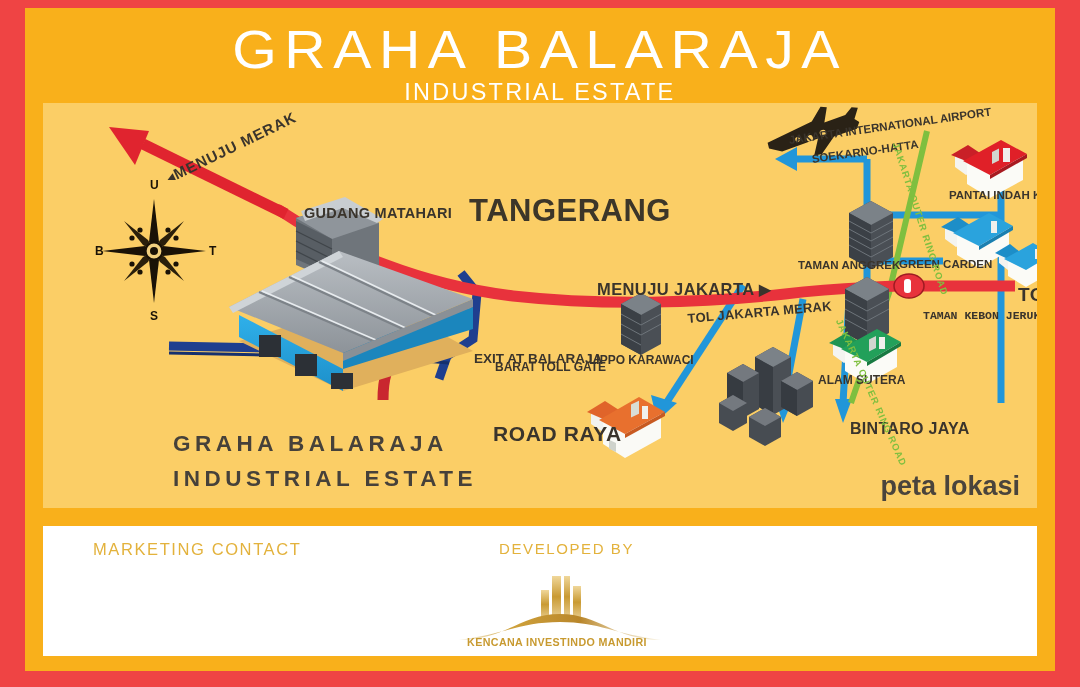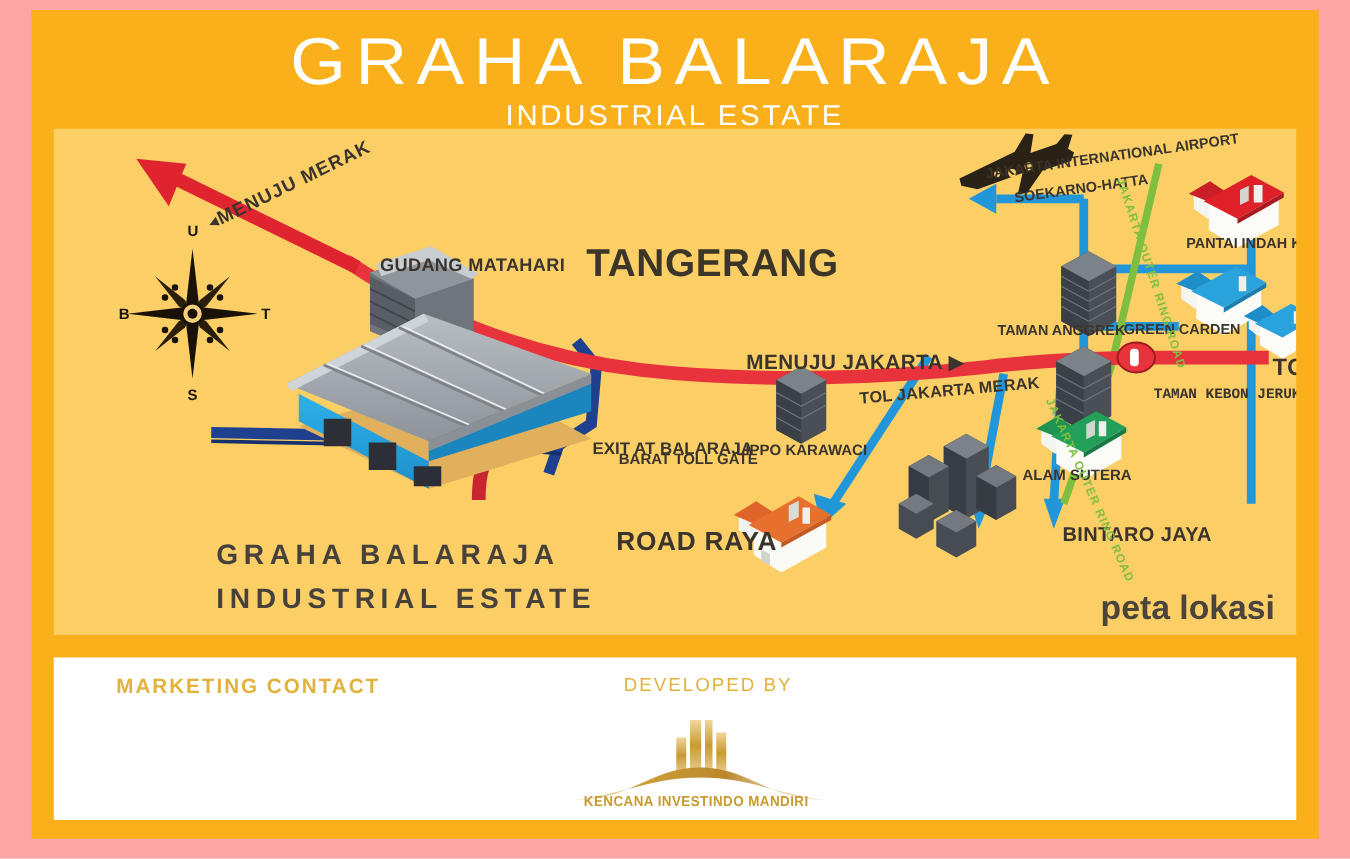--- a/index.html
+++ b/index.html
@@ -1,19 +1,19 @@
 <!DOCTYPE html>
 <html><head>
 <meta charset="utf-8">
 <title>Graha Balaraja Industrial Estate - Peta Lokasi</title>
 <style>
   html,body{margin:0;padding:0;background:#ffffff;}
   body{width:1080px;height:687px;overflow:hidden;
        font-family:"Liberation Sans","DejaVu Sans",sans-serif;}
-  #page{position:relative;width:1080px;height:687px;background:#fca5a5;}
+  #page{position:relative;width:1080px;height:687px;background:#ef4444;}
 
   
   #frame{position:absolute;left:25px;top:8px;width:1030px;height:663px;
          background:#f9b01b;}
 
   
   #titleblock{position:absolute;left:0;top:0;width:1030px;height:92px;
               display:flex;flex-direction:column;align-items:center;
               justify-content:flex-start;padding-top:14px;box-sizing:border-box;}
   #title{color:#ffffff;font-size:53px;line-height:56px;font-weight:normal;
@@ -60,21 +60,21 @@
 
   .jorr{position:absolute;color:#7fbf3f;font-weight:bold;font-size:9.5px;
         letter-spacing:1px;white-space:nowrap;}
   #jorr-a{left:858px;top:38px;transform:rotate(72deg);transform-origin:left top;}
   #jorr-b{left:801px;top:214px;transform:rotate(66deg);transform-origin:left top;}
 
   
   #footer{position:absolute;left:18px;top:518px;width:994px;height:130px;
           background:#ffffff;box-sizing:border-box;}
   #mc{position:absolute;left:50px;top:14px;color:#e3b23c;font-size:16.5px;
-      letter-spacing:1.6px;white-space:nowrap;font-weight:bold;}
+      letter-spacing:1.6px;white-space:nowrap;}
   #db{position:absolute;left:456px;top:14px;color:#e3b23c;font-size:15px;
       letter-spacing:1.6px;white-space:nowrap;}
   #logo{position:absolute;left:404px;top:38px;width:220px;height:86px;}
   #logotext{position:absolute;left:404px;top:110px;width:220px;text-align:center;
             color:#c89a30;font-size:11.5px;font-weight:bold;letter-spacing:.4px;
             transform:scaleX(.93);transform-origin:center;white-space:nowrap;}
 </style>
 </head>
 <body>
 

